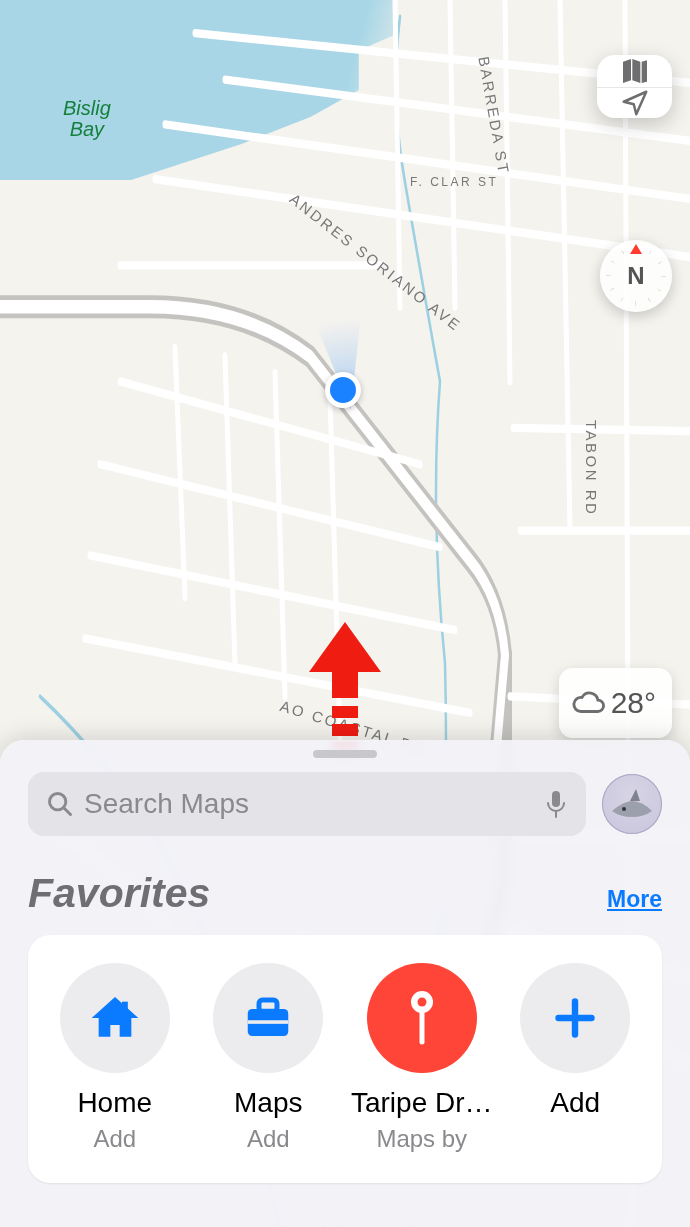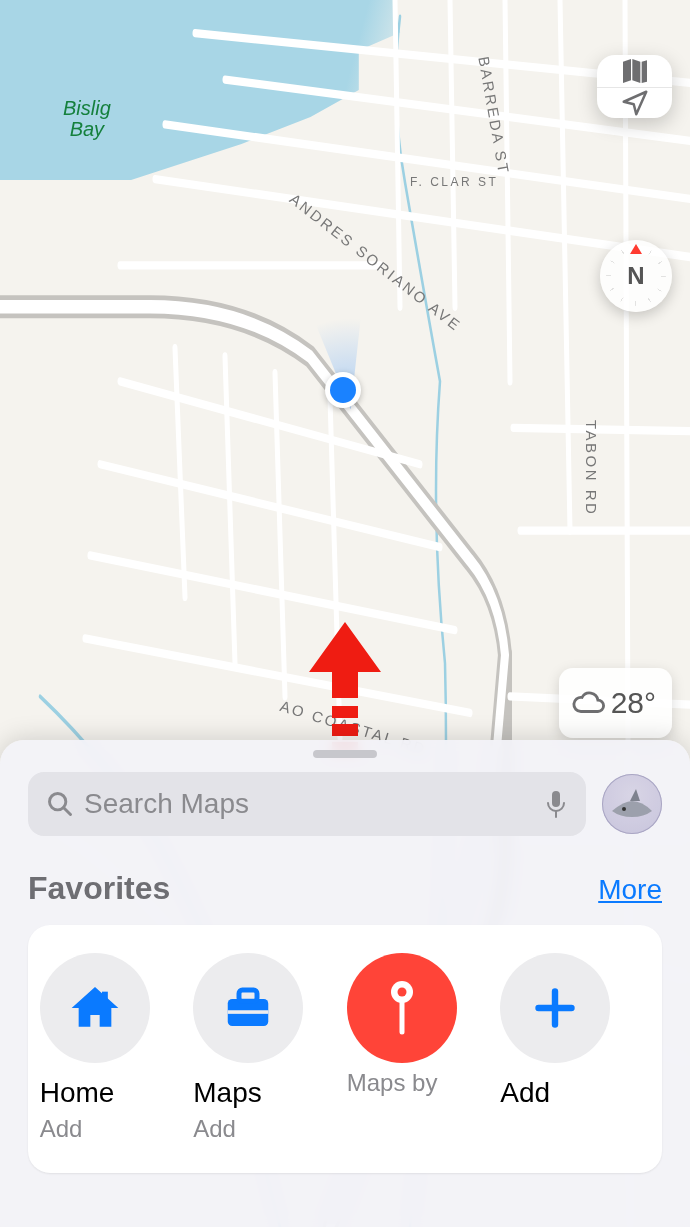--- a/index.html
+++ b/index.html
@@ -209,44 +209,46 @@
     font-size: 32px;
     filter: saturate(0.6);
   }
   .section-head {
     display: flex;
     align-items: baseline;
     justify-content: space-between;
     margin-bottom: 18px;
   }
   .section-title {
-    font-size: 32px;
+    font-size: 41px;
     color: #6e6e73;
     font-weight: 600;
+    font-style: italic;
   }
   .section-more {
-    font-size: 28px;
+    font-size: 23px;
     color: #0a7aff;
     text-decoration: underline;
+    font-weight: bold;
   }
 
   .fav-card {
     background: #fff;
     border-radius: 22px;
     padding: 28px 10px 30px;
     display: flex;
     justify-content: space-around;
     box-shadow: 0 1px 2px rgba(0,0,0,.08);
     margin-bottom: 58px;
   }
   .fav-item {
     width: 150px;
     display: flex;
     flex-direction: column;
-    align-items: flex-start;
+    align-items: center;
     gap: 14px;
   }
   .fav-circle {
     width: 110px; height: 110px;
     border-radius: 50%;
     display:flex;align-items:center;justify-content:center;
     background: #ececee;
     font-size: 52px;
     font-weight: 200;
   }
@@ -422,20 +424,21 @@
     </div>
 
     <div class="fav-item">
       <div class="fav-circle red">
         <svg width="30" height="60" viewBox="0 0 30 60">
           <line x1="15" y1="20" x2="15" y2="54" stroke="#fff" stroke-width="5" stroke-linecap="round"></line>
           <circle cx="15" cy="14" r="11" fill="#fff"></circle>
           <circle cx="15" cy="14" r="4.5" fill="#ff4438"></circle>
         </svg>
       </div>
+      <span class="fav-label">Taripe Dr…</span>
       <span class="fav-sub">Maps by</span>
     </div>
 
     <div class="fav-item">
       <div class="fav-circle">
         <svg width="44" height="44" viewBox="0 0 24 24">
           <line x1="12" y1="3" x2="12" y2="21" stroke="#0a7aff" stroke-width="3.5" stroke-linecap="round"></line>
           <line x1="3" y1="12" x2="21" y2="12" stroke="#0a7aff" stroke-width="3.5" stroke-linecap="round"></line>
         </svg>
       </div>

